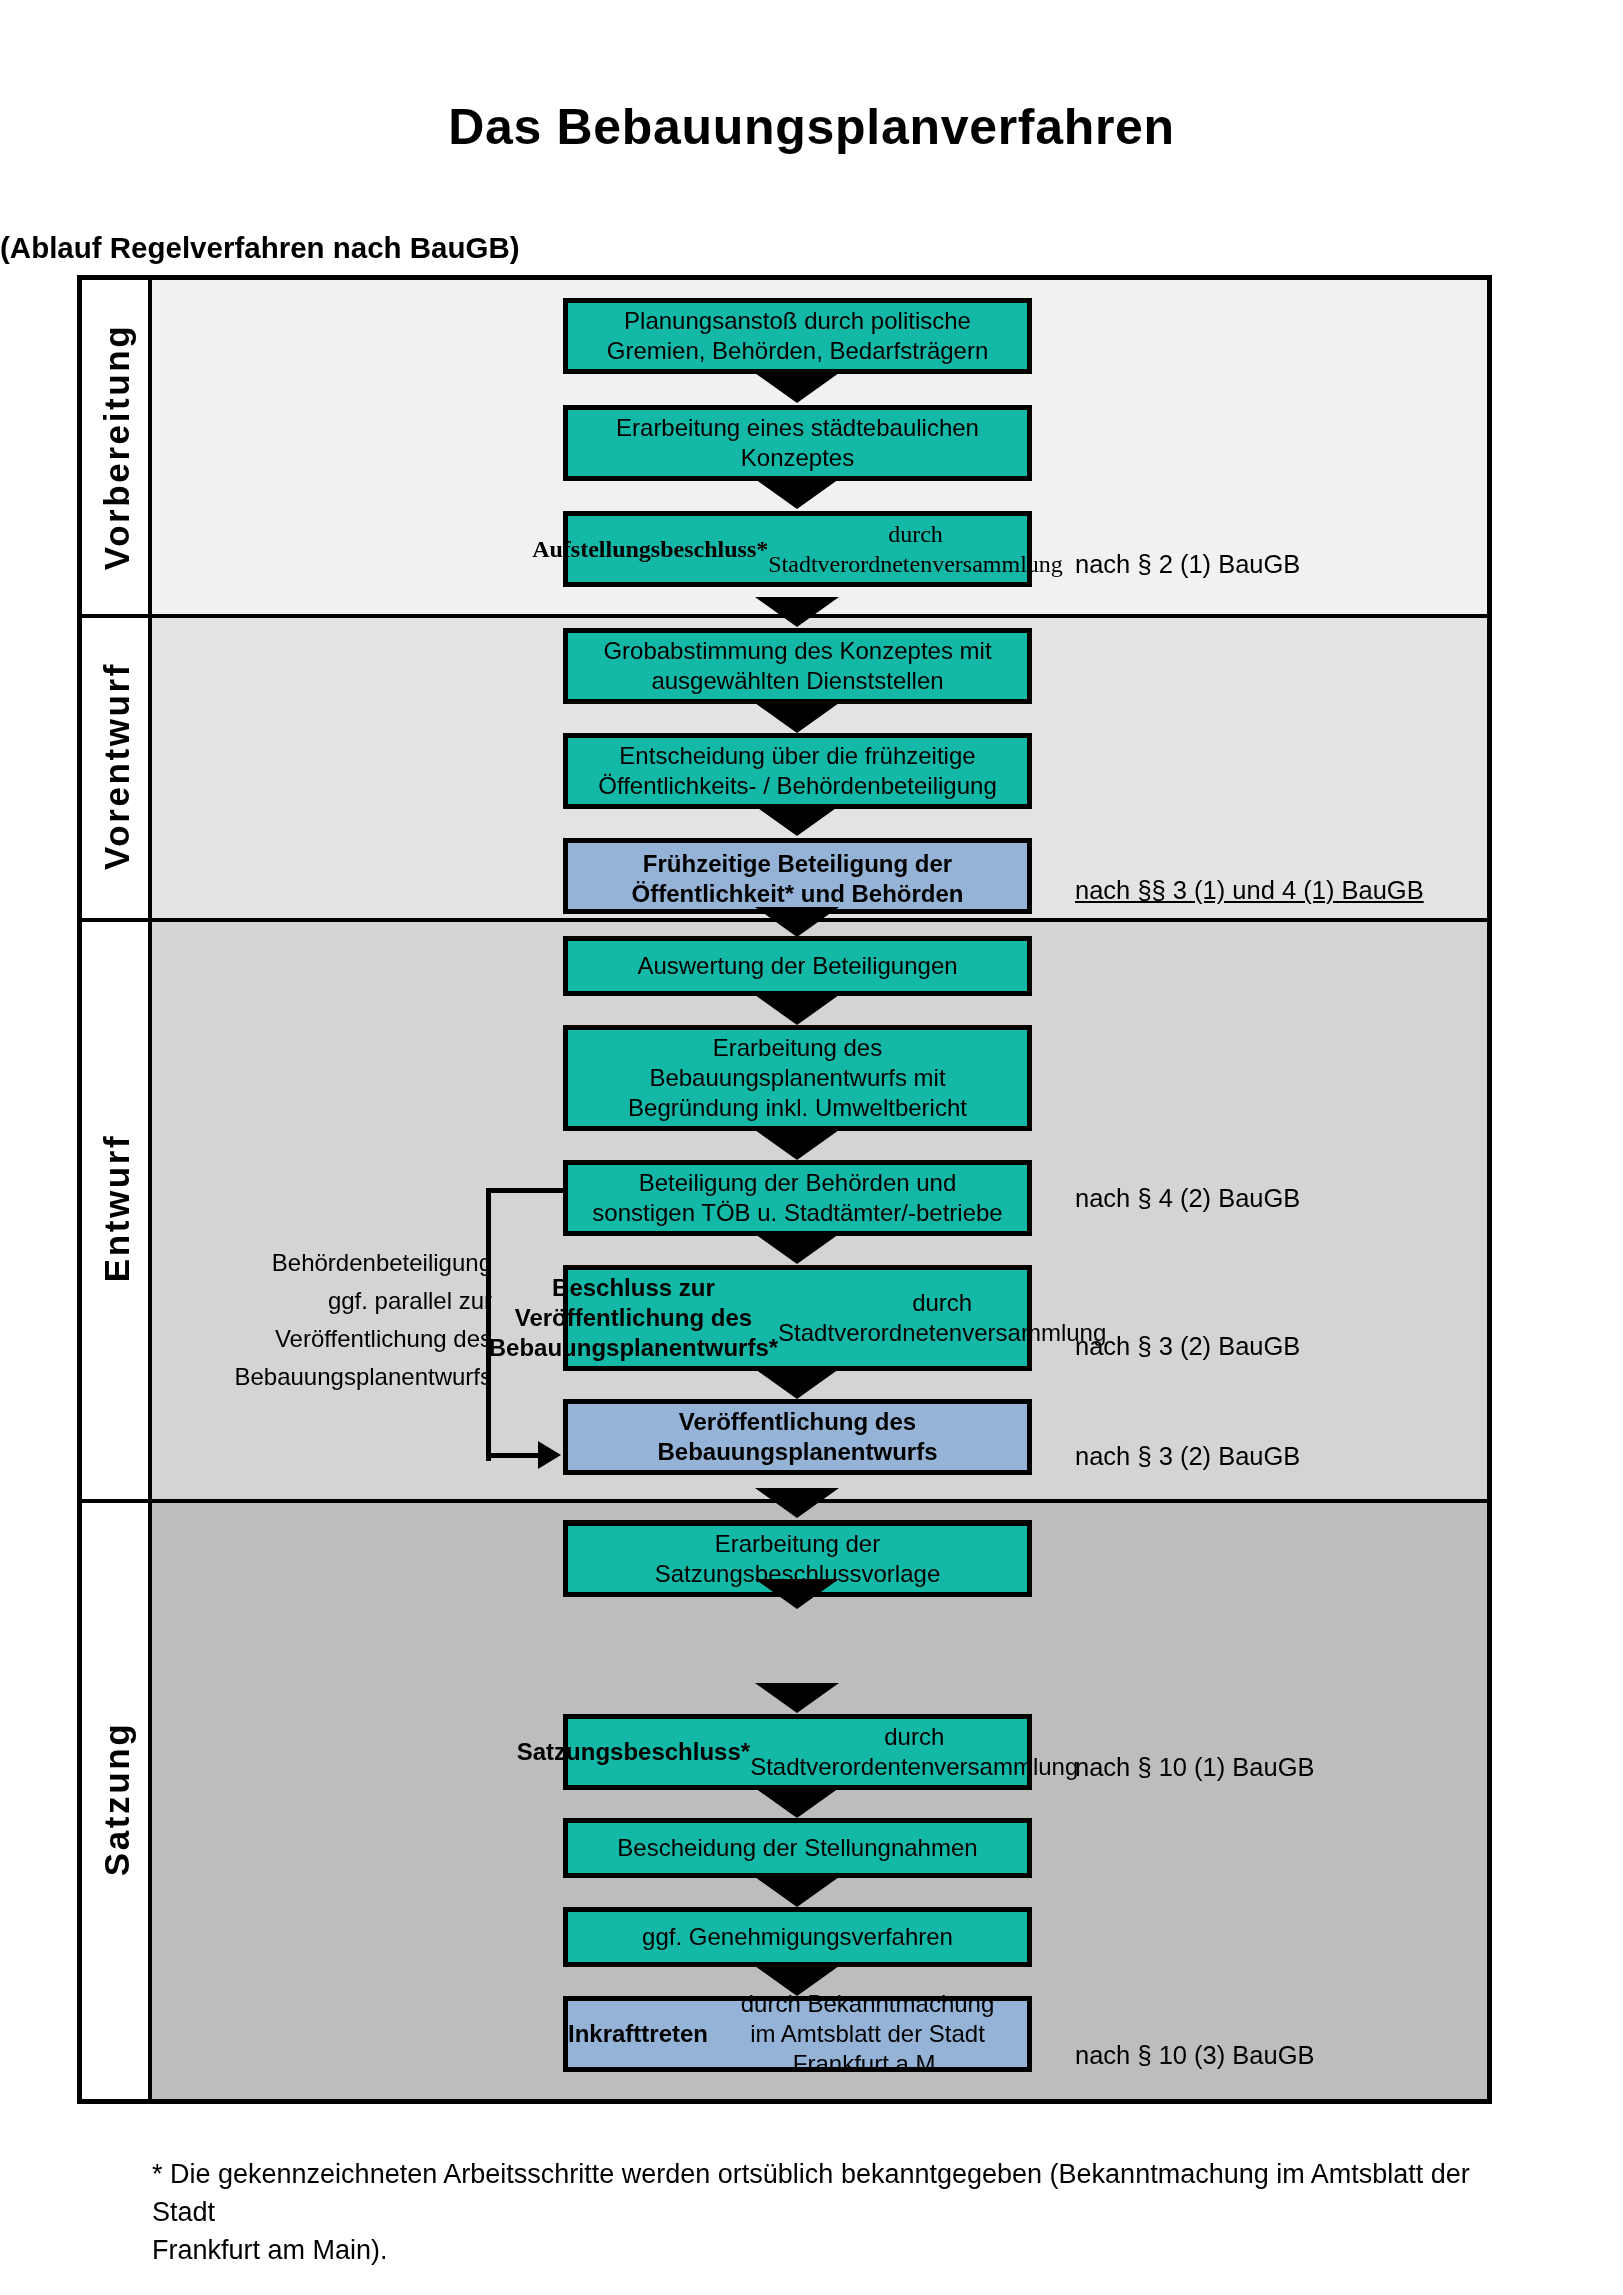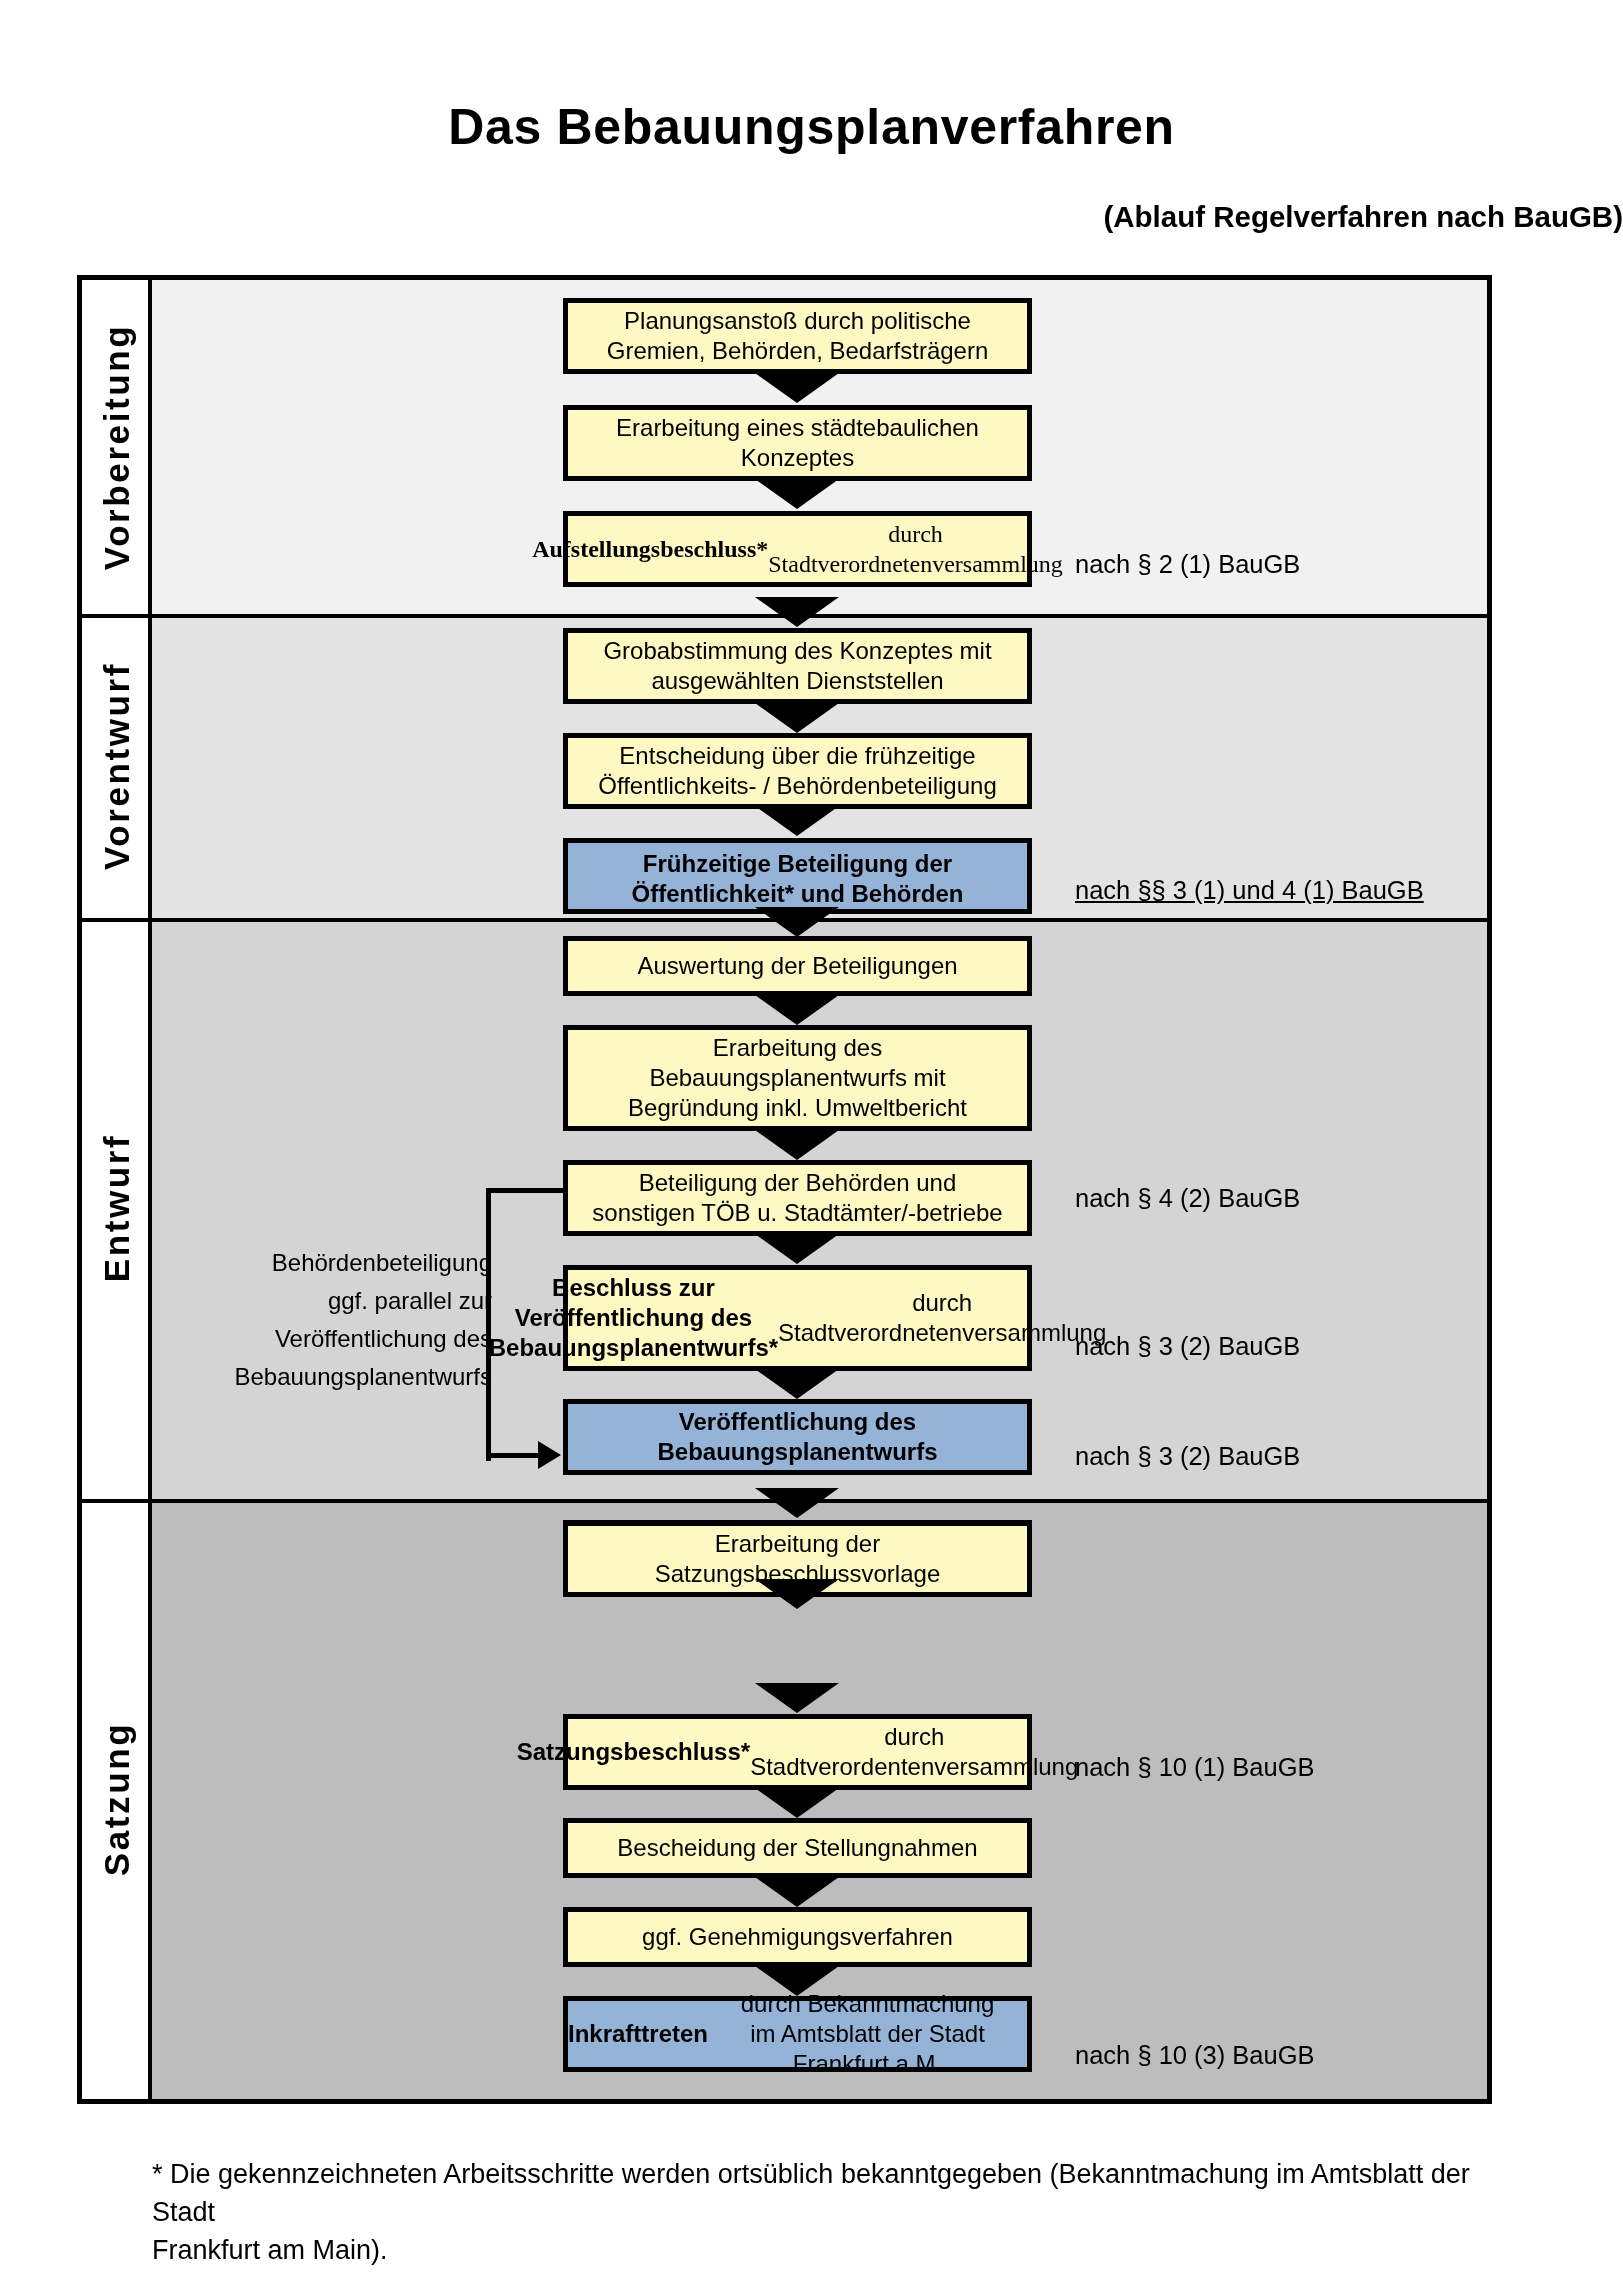--- a/index.html
+++ b/index.html
@@ -7,22 +7,22 @@
   #canvas {
     position:relative; width:1623px; height:2295px; background:#ffffff;
     font-family:"Liberation Sans", sans-serif; color:#000;
     overflow:hidden;
   }
   .page-title {
     position:absolute; left:0; top:98px; width:100%;
     text-align:center; font-size:50px; font-weight:bold; letter-spacing:0.7px;
   }
   .page-subtitle {
-    position:absolute; left:0; top:200px; width:100%;
-    text-align:right; font-size:29.5px; font-weight:bold;padding-left:7px;
+    position:absolute; left:0; top:231px; width:100%;
+    text-align:left; font-size:29.5px; font-weight:bold;
   }
   #frame {
     position:absolute; left:77px; top:275px; width:1415px; height:1829px;
     border:5.2px solid #000;
   }
   .band { position:absolute; left:0; width:1405px; }
   .band-sep { border-top:4.6px solid #000; }
   .band-vorbereitung { top:0;     height:334px; background:#f1f1f1; }
   .band-vorentwurf   { top:334px; height:304px; background:#e3e3e3; }
   .band-entwurf      { top:638px; height:581px; background:#d4d4d4; }
@@ -36,21 +36,21 @@
     transform:translate(-50%,-50%) rotate(-90deg);
     font-size:35px; font-weight:bold; letter-spacing:2.6px;
   }
   .pl1 { left:117px; top:447px; }
   .pl2 { left:117px; top:766px; }
   .pl3 { left:117px; top:1208px; }
   .pl4 { left:117px; top:1799px; }
 
   .box {
     position:absolute; left:563px; width:469px; z-index:5;
-    background:#fef9c3; border:5.2px solid #000;
+    background:#14b8a6; border:5.2px solid #000;
     display:flex; align-items:center; justify-content:center;
     text-align:center; font-size:24px; line-height:30px;
     white-space:pre-line;
   }
   .box.highlight { background:#95b3d7; }
   .b1  { top:298px;  height:76px; }
   .b2  { top:405px;  height:76px; }
   .b3  { top:511px;  height:76px;font-family:Liberation Serif, serif; }
   .b4  { top:628px;  height:76px; }
   .b5  { top:733px; height:76px; }

